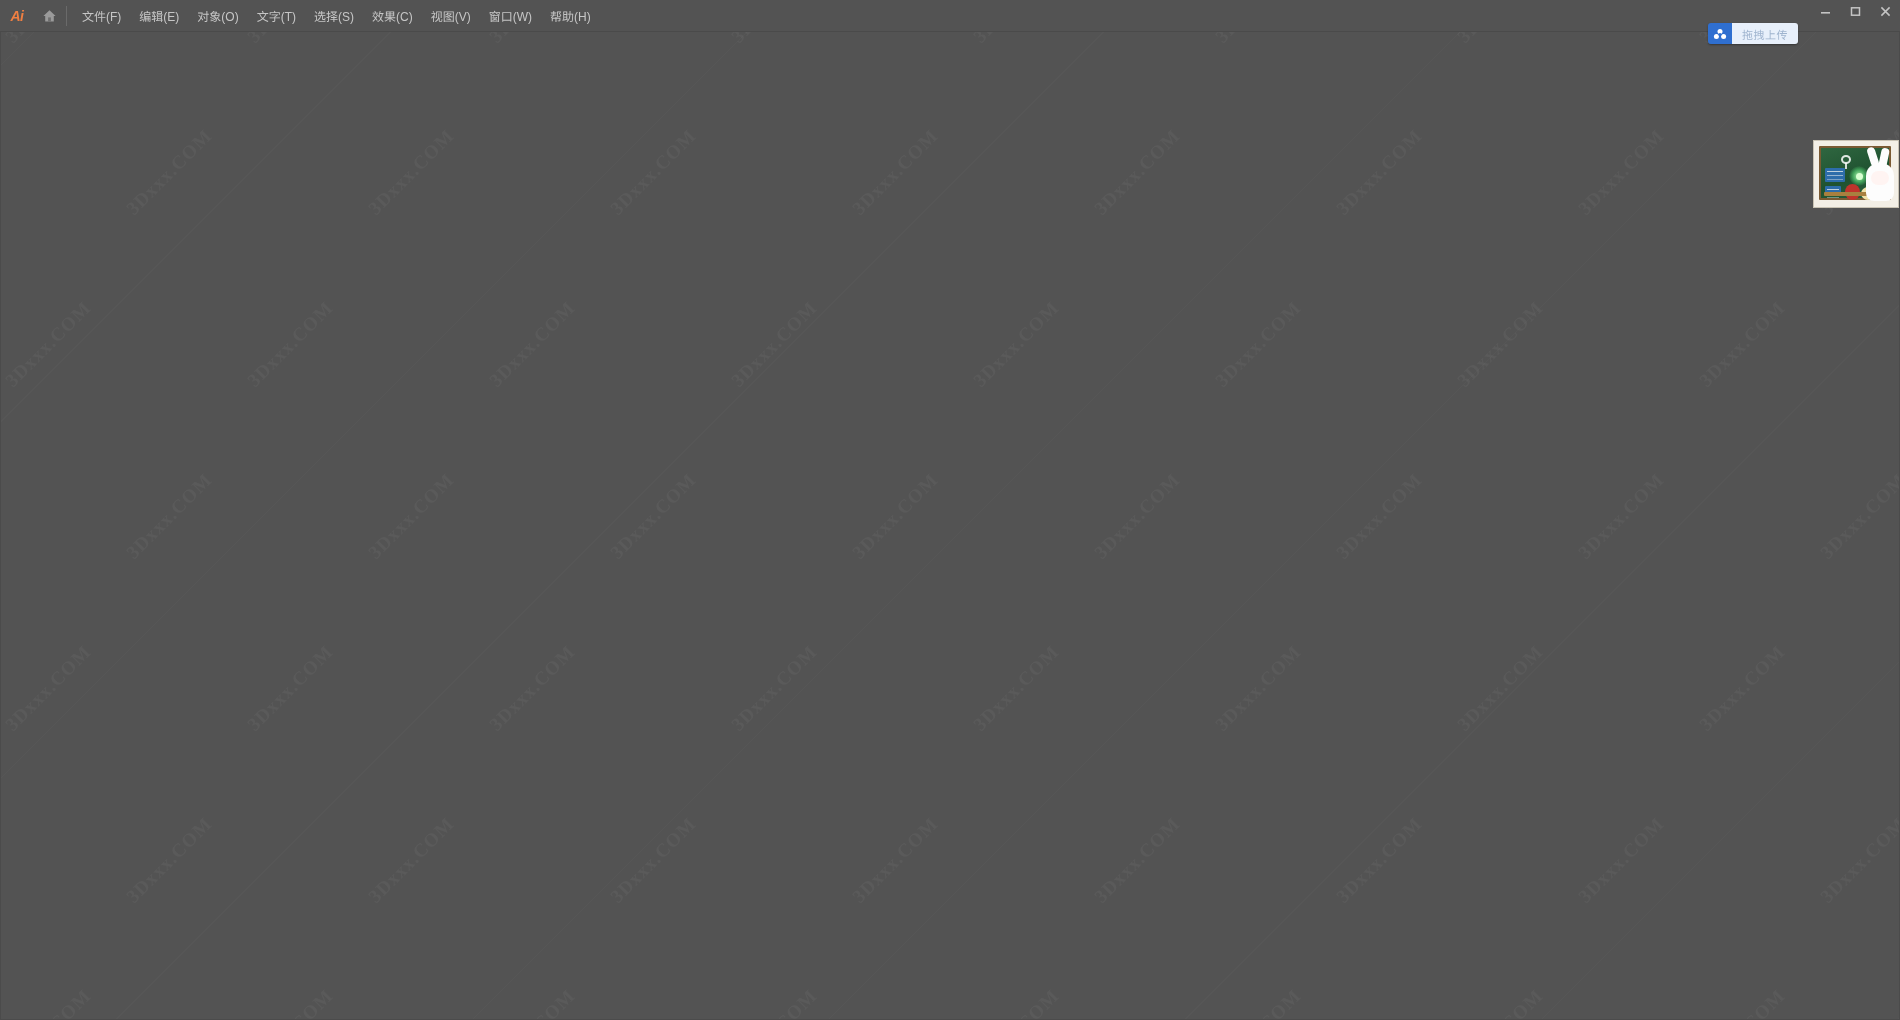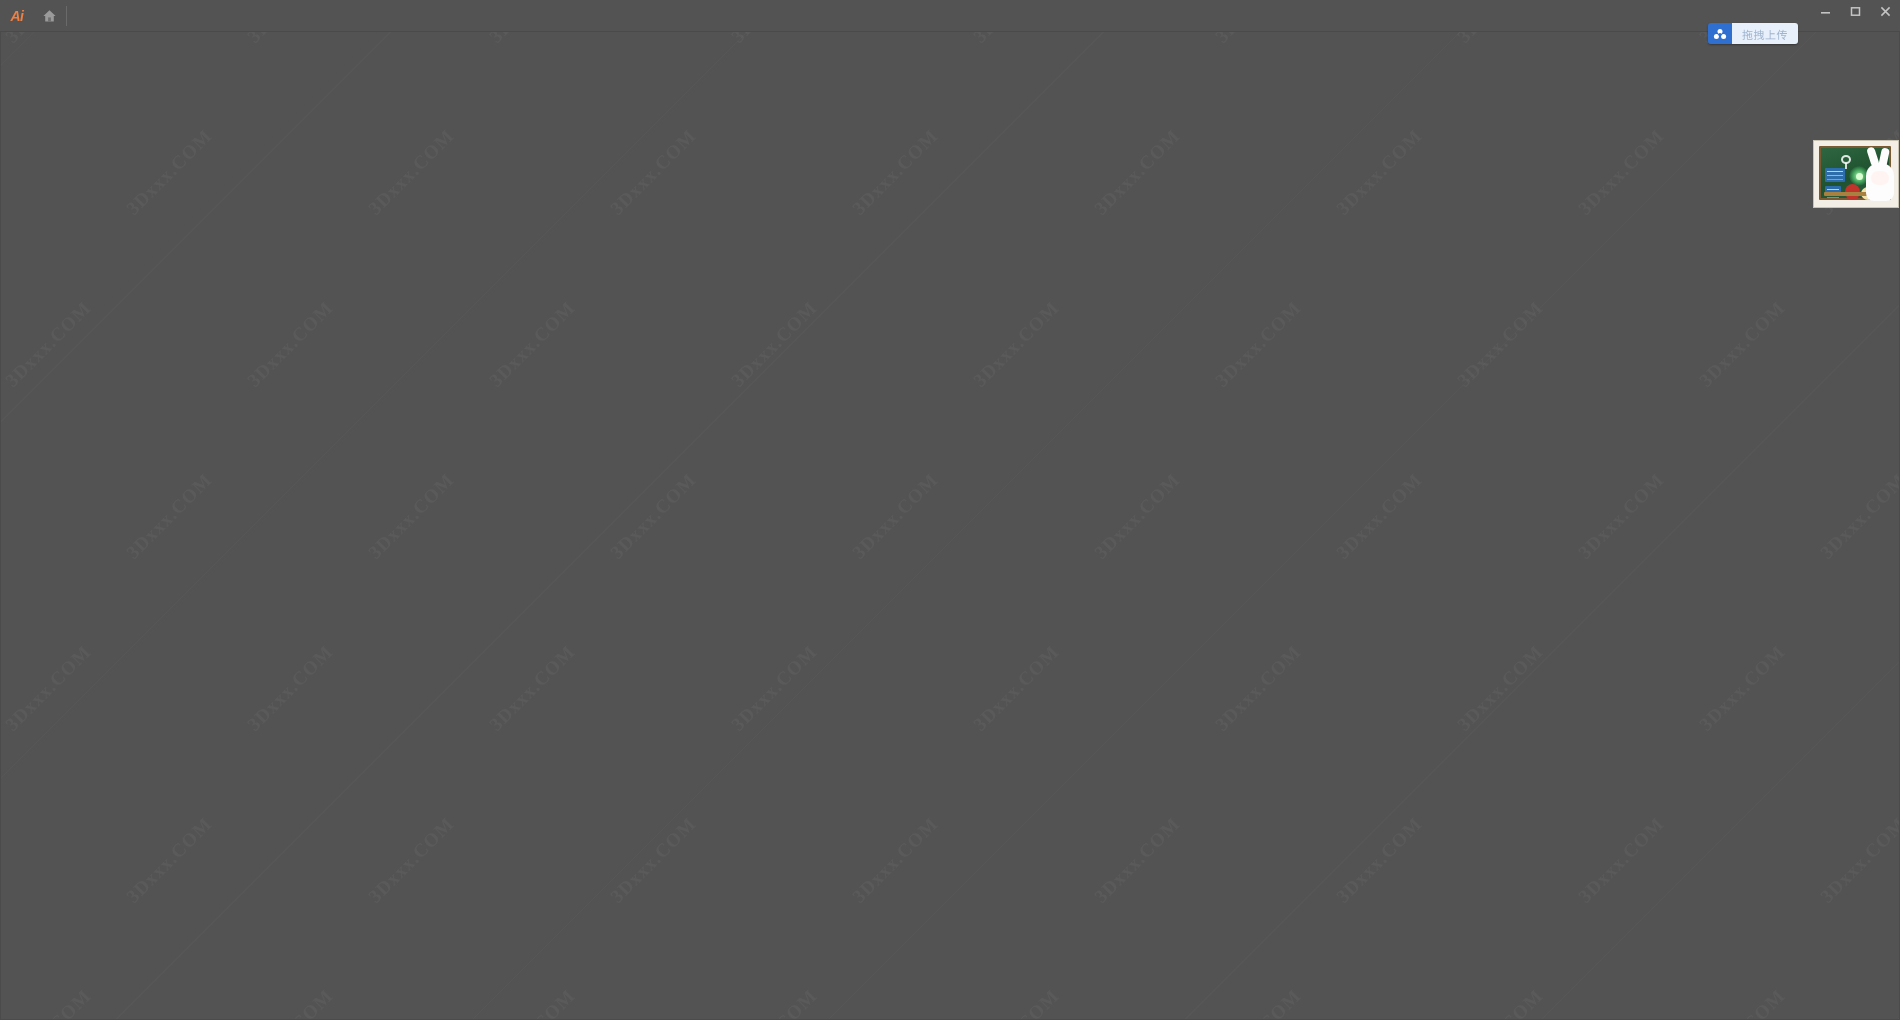--- a/index.html
+++ b/index.html
@@ -327,20 +327,31 @@
       <span>
         <svg width="15" height="14" viewBox="0 0 15 14">
           <path d="M7.5 1.2 L13.6 7 L11.8 7 L11.8 12.6 L3.2 12.6 L3.2 7 L1.4 7 Z" fill="#9a9a9a"></path>
           <rect x="6.1" y="8.4" width="2.8" height="4.2" fill="#6f6f6f"></rect>
         </svg>
       </span>
     </div>
 
     <div class="menubar-sep"></div>
 
+    <div class="menu-items">
+      <div class="menu-item">文件(F)</div>
+      <div class="menu-item">编辑(E)</div>
+      <div class="menu-item">对象(O)</div>
+      <div class="menu-item">文字(T)</div>
+      <div class="menu-item">选择(S)</div>
+      <div class="menu-item">效果(C)</div>
+      <div class="menu-item">视图(V)</div>
+      <div class="menu-item">窗口(W)</div>
+      <div class="menu-item">帮助(H)</div>
+    </div>
 
     <div class="window-controls">
       <div class="win-btn">
         <span>
           <svg width="11" height="11" viewBox="0 0 11 11">
             <rect x="1" y="6" width="9" height="1.6" fill="#c4c4c4"></rect>
           </svg>
         </span>
       </div>
       <div class="win-btn">

